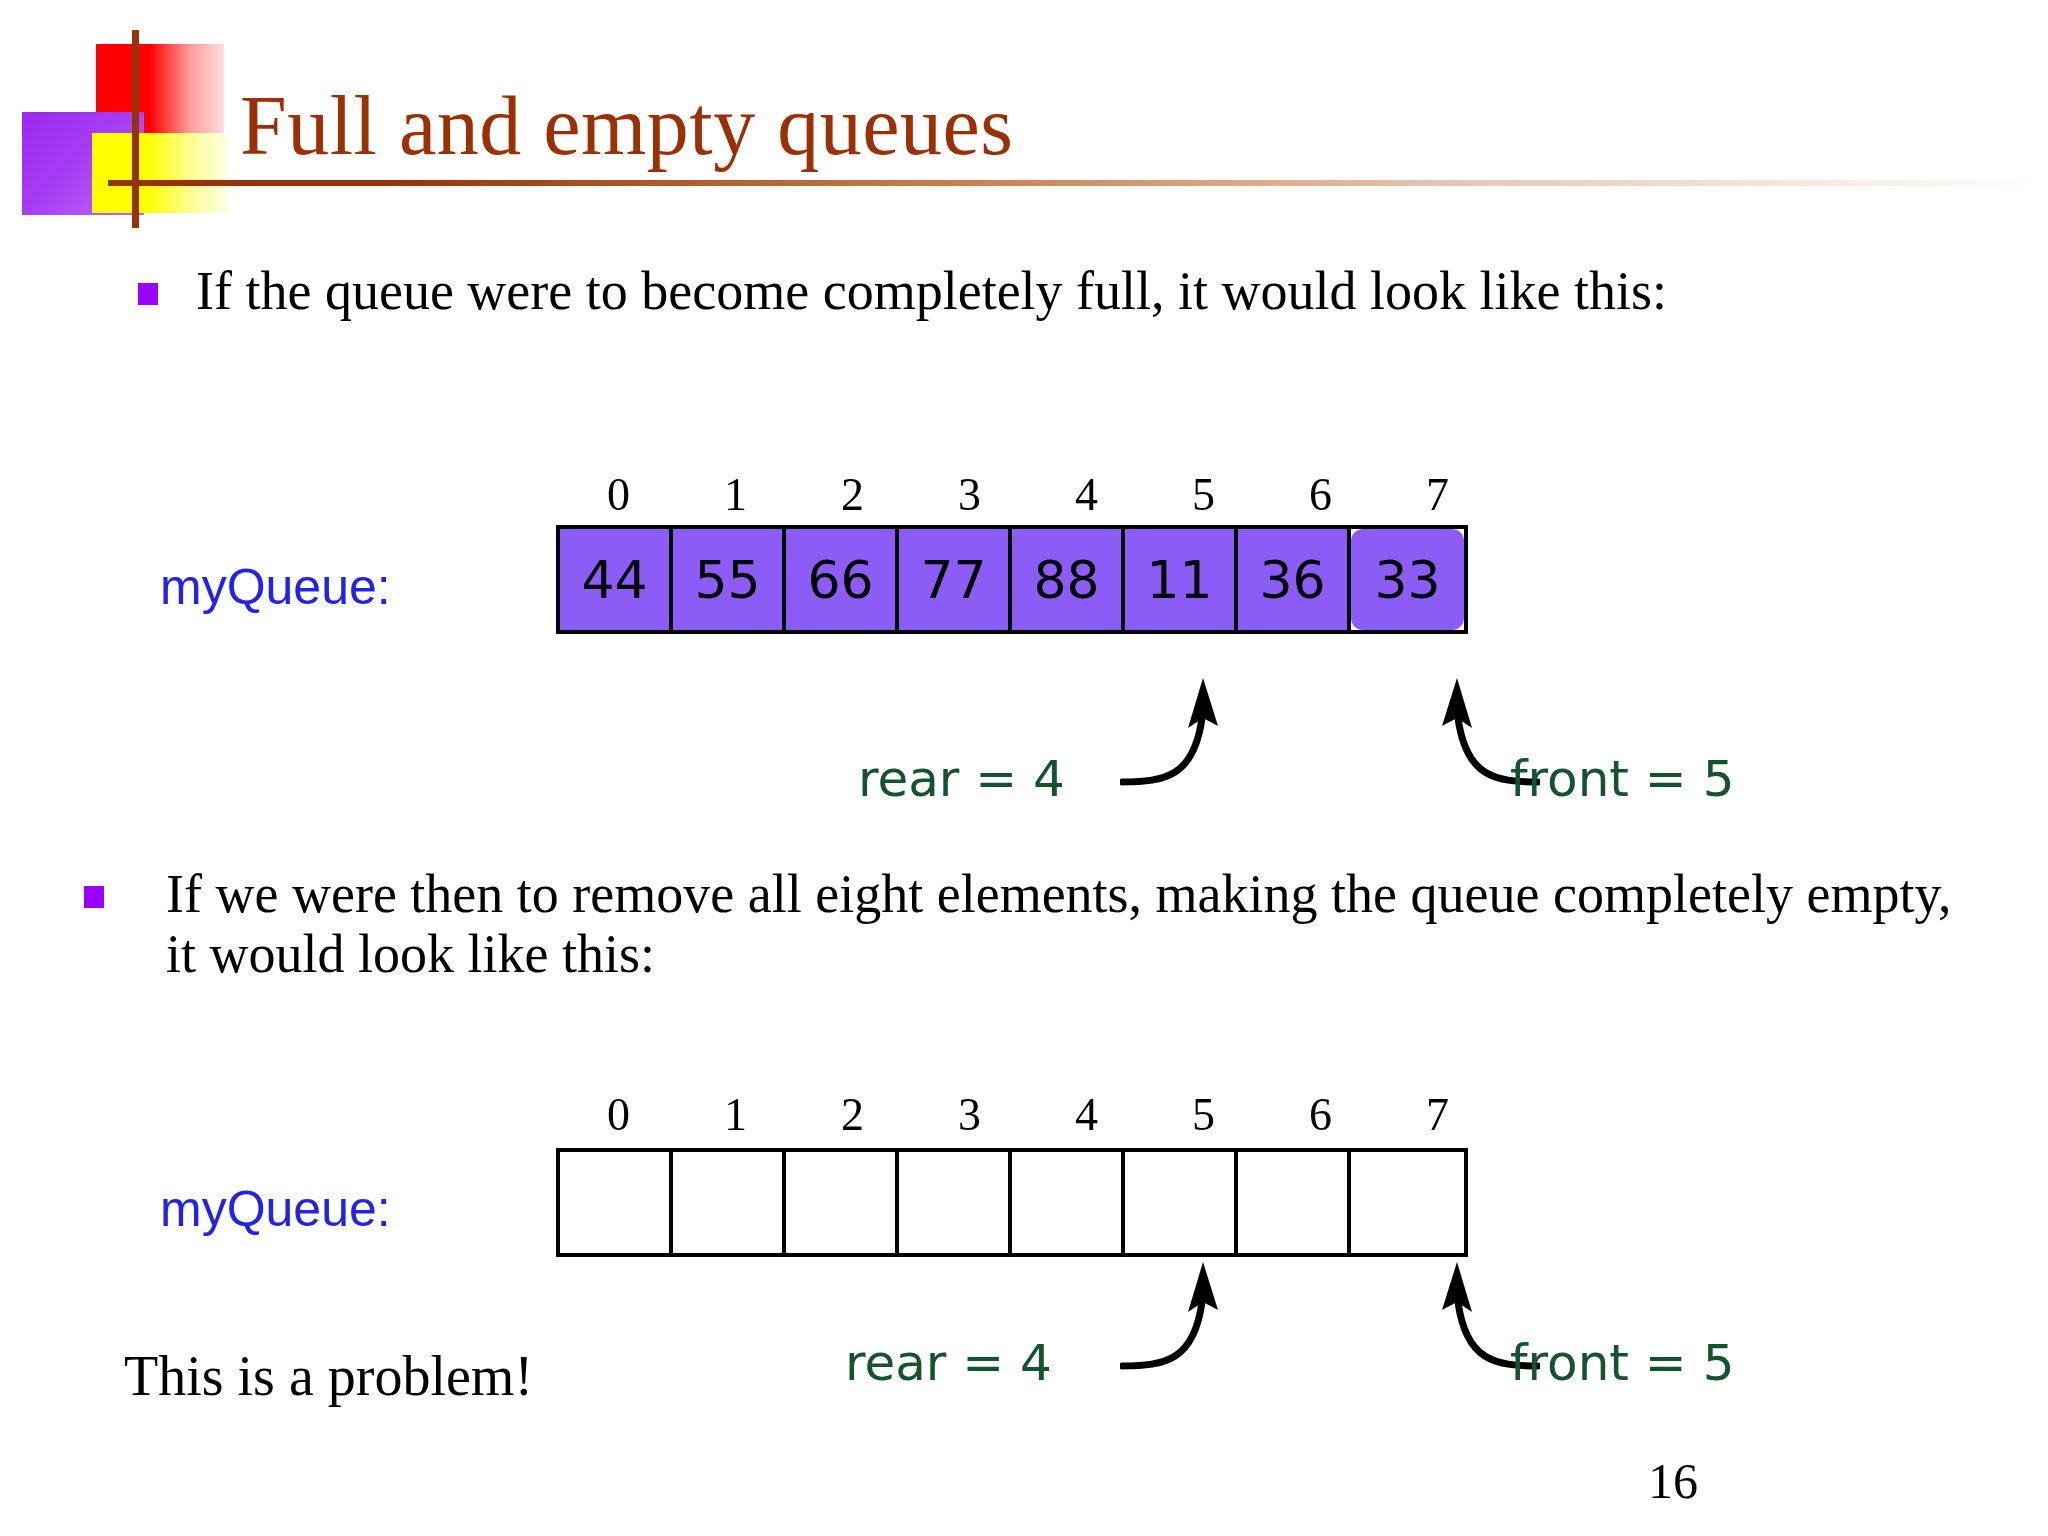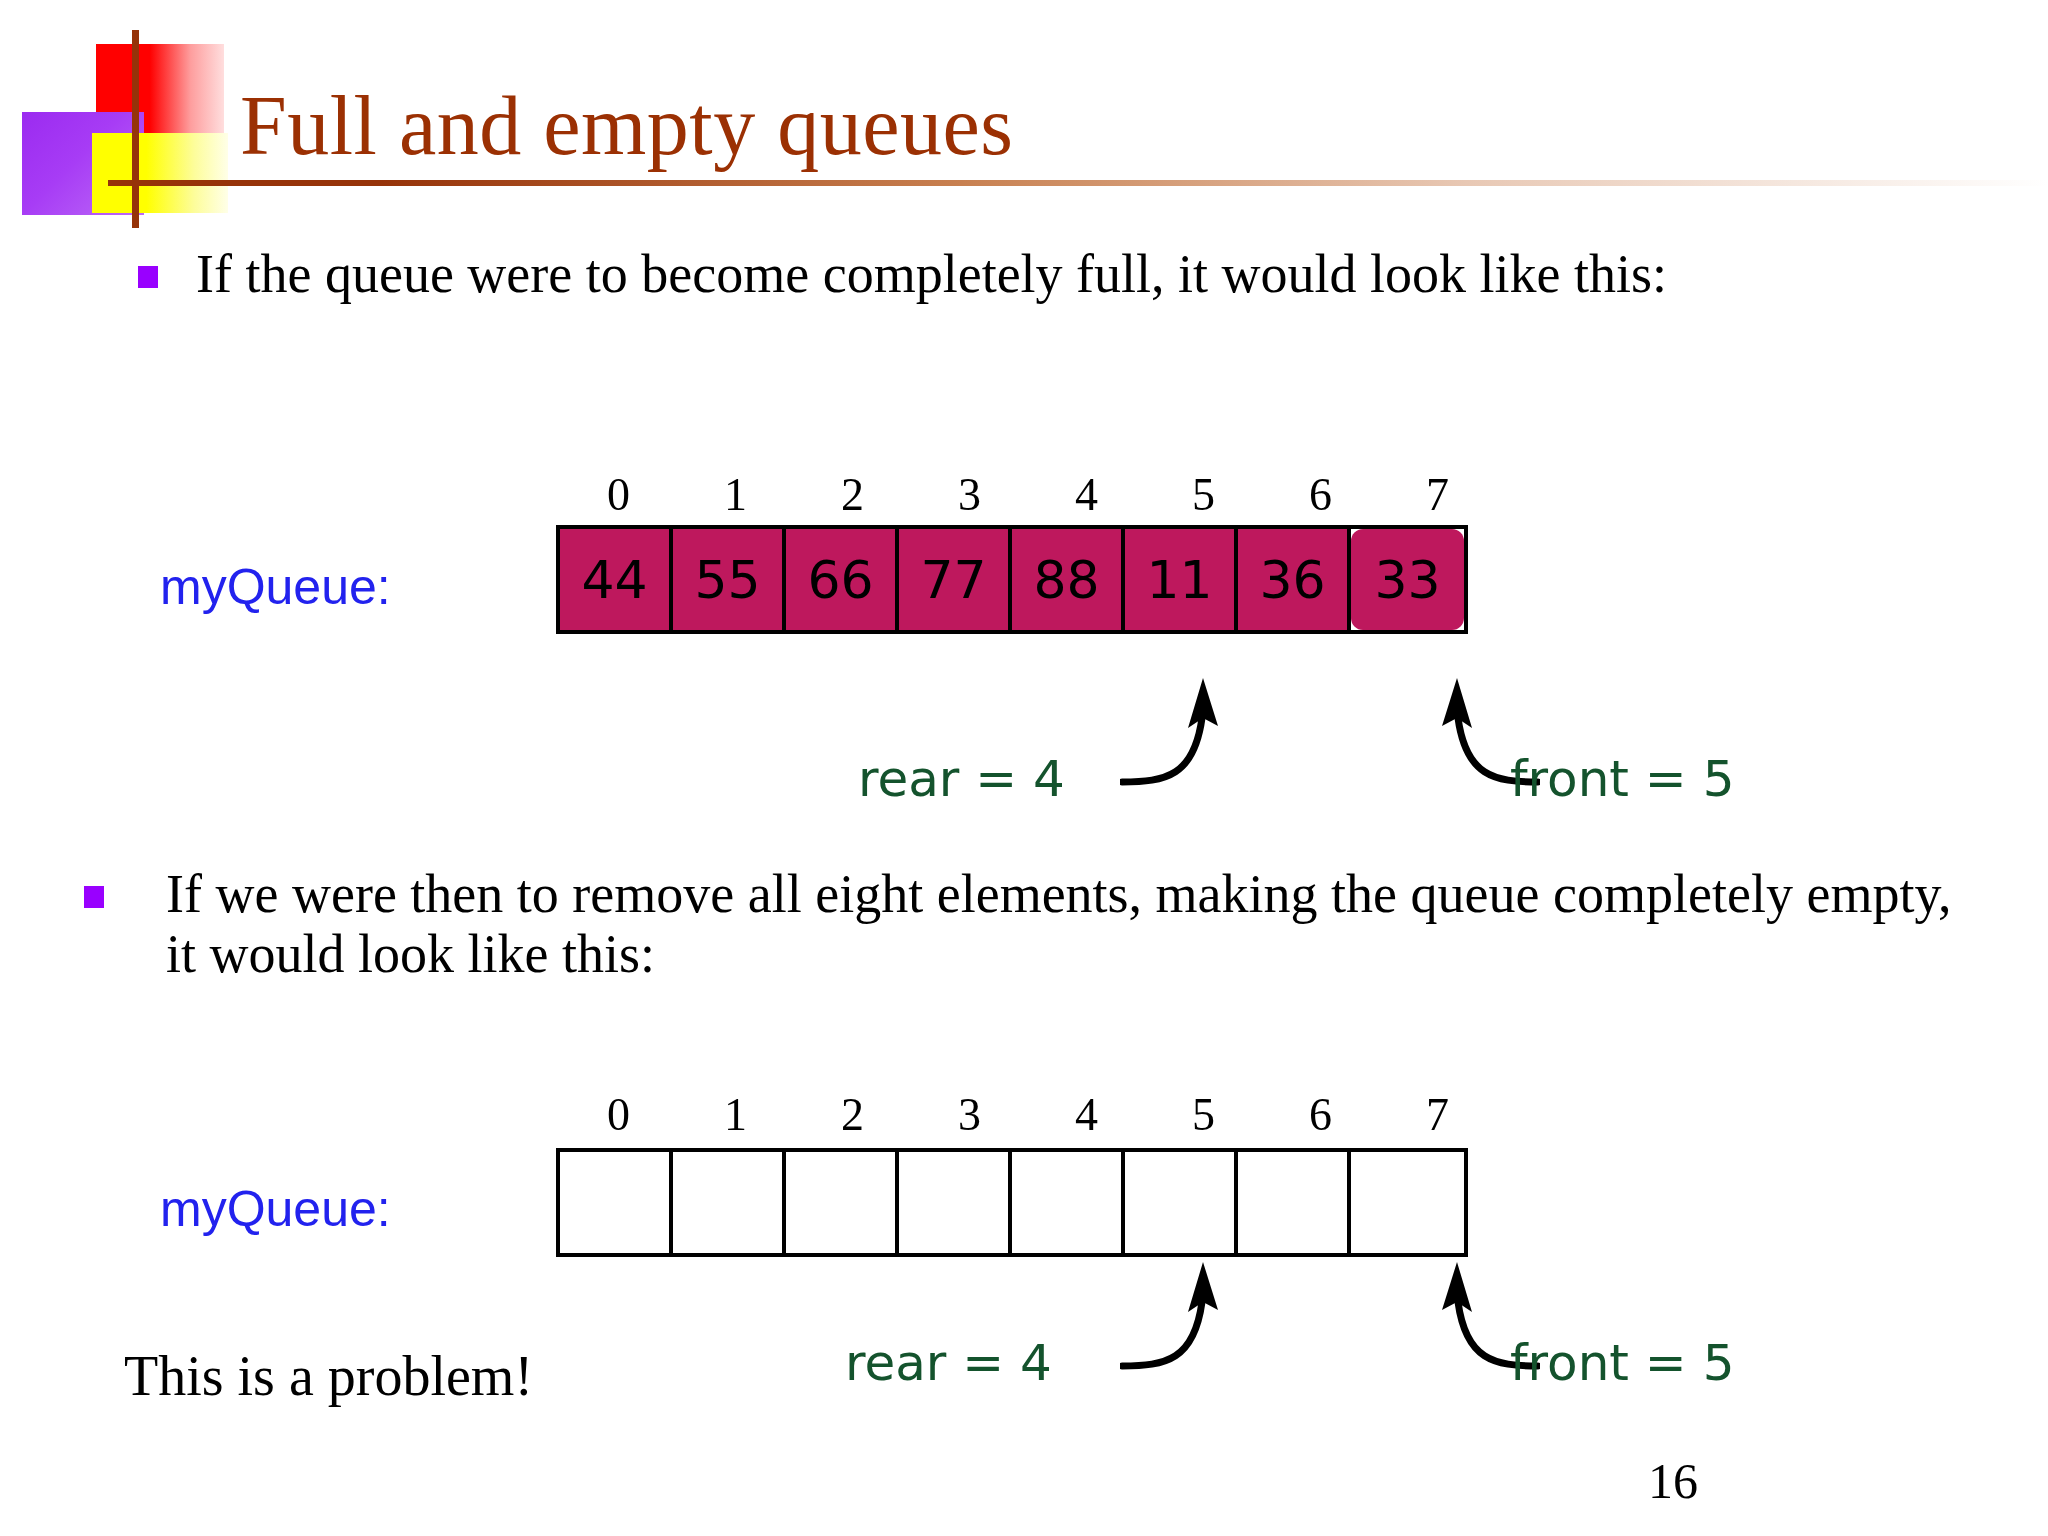--- a/index.html
+++ b/index.html
@@ -92,21 +92,21 @@
     flex: 0 0 auto;
     margin-top: 22px;
   }
   .bullet-text {
     font-size: 54px;
     line-height: 1.12;
     color: #000000;
     font-family: "Liberation Serif", "DejaVu Serif", serif;
   }
 
-  #bullet1 { left: 138px; top: 244px; width: 1600px; }
+  #bullet1 { left: 138px; top: 261px; width: 1600px; }
   #bullet1 .bullet-text { margin-left: 38px; }
 
   #bullet2 { left: 84px; top: 864px; width: 1900px; gap: 24px; }
   #bullet2 .bullet-text { margin-left: 38px; }
 
   
   .diagram { position: absolute; }
 
   .idx-row {
     position: absolute;
@@ -140,21 +140,21 @@
     border-right: 4px solid #000000;
     box-sizing: border-box;
     display: flex;
     align-items: center;
     justify-content: center;
     font-family: "DejaVu Sans", "Liberation Sans", sans-serif;
     font-size: 52px;
     color: #000000;
   }
   .cell:last-child { border-right: none; border-radius: 12px; }
-  .cells.filled .cell { background: #be185d; }
+  .cells.filled .cell { background: #8b5cf6; }
   .cells.empty .cell { background: #ffffff; }
 
   .ptr-label {
     position: absolute;
     font-family: "DejaVu Sans", "Liberation Sans", sans-serif;
     font-size: 50px;
     color: #14532d;
     white-space: nowrap;
   }
   .arrow-svg { position: absolute; }

